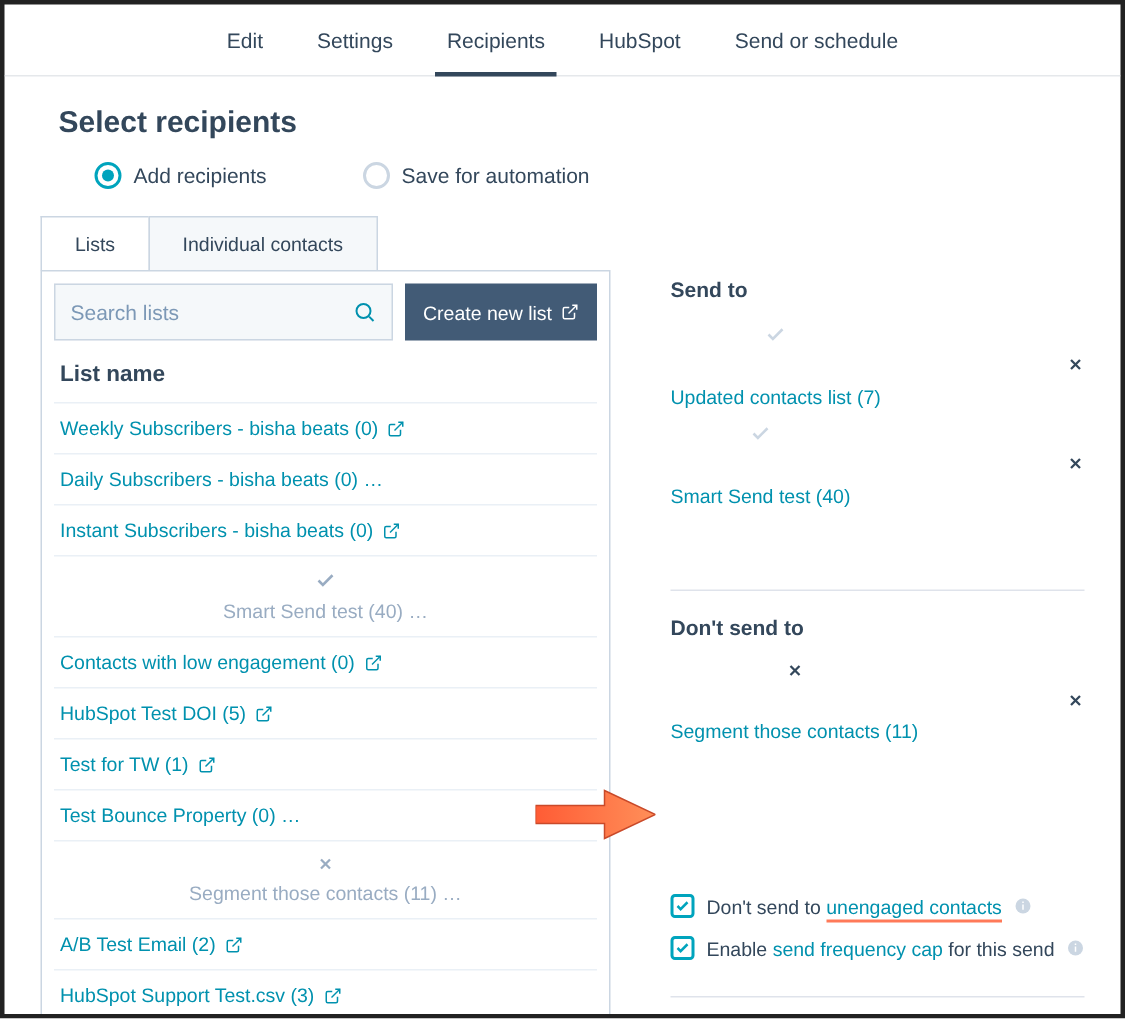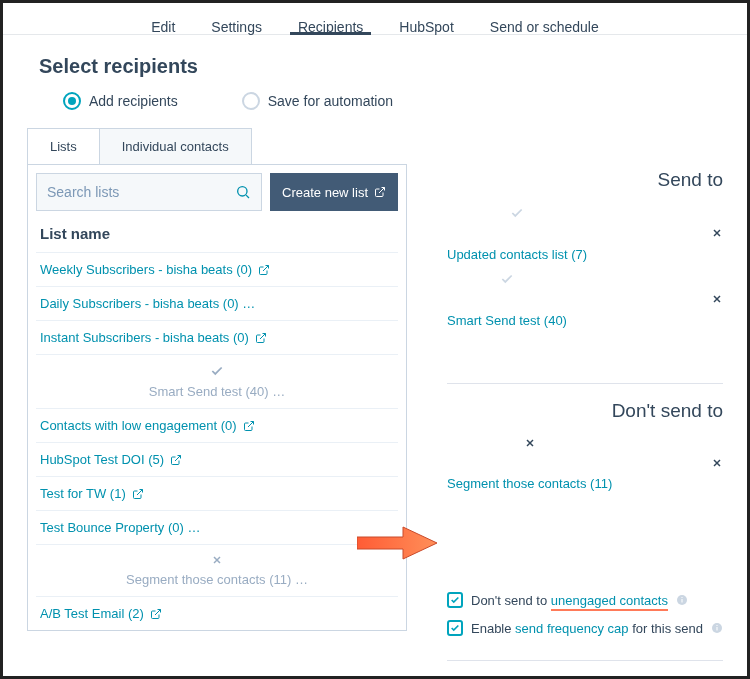--- a/index.html
+++ b/index.html
@@ -15,21 +15,21 @@
     width: 750px;
     height: 679px;
     overflow: hidden;
     position: relative;
     background:#fff;
   }
   .topnav {
     display: flex;
     justify-content: center;
     border-bottom: 1px solid #e5e8eb;
-    height: 32px;
+    height: 48px;
   }
   .topnav-item {
     padding: 16px 18px 0 18px;
     color: #33475b;
     font-size: 14px;
     cursor: pointer;
     position: relative;
   }
   .topnav-item.active::after {
     content: "";
@@ -141,25 +141,24 @@
   }
   .list-item.muted { color:#99acc2;flex-direction:column; }
   .ext-icon { width:12px;height:12px; flex-shrink:0; }
   .check-icon { width:14px;height:14px; flex-shrink:0; }
   .x-icon { width:12px;height:12px; flex-shrink:0; }
   .right-col {
     flex:1;
     padding-top: 4px;
   }
   .section-hdr {
-    font-weight:400;
+    font-weight:700;
     color:#33475b;
     margin: 0 0 10px 0;
-    font-size:19px;
-    text-align:right;
+    font-size:14px;
   }
   .sendrow {
     display:flex;
     align-items:center;
     justify-content:space-between;
     padding: 5px 0;
     color:#0091ae;
     font-size:13px;
   }
   .sendrow .left {display:flex;align-items:center;gap:24px;flex-direction:column;}
@@ -310,20 +309,28 @@
             </div>
             <div class="list-item muted">
               <svg class="x-icon" viewBox="0 0 24 24" fill="none" stroke="#99acc2" stroke-width="3">
                 <line x1="18" y1="6" x2="6" y2="18"></line>
                 <line x1="6" y1="6" x2="18" y2="18"></line>
               </svg>
               <span>Segment those contacts (11) …</span>
             </div>
             <div class="list-item">
               <span>A/B Test Email (2)</span>
+              <svg class="ext-icon" viewBox="0 0 24 24" fill="none" stroke="#0091ae" stroke-width="2">
+                <path d="M18 13v6a2 2 0 0 1-2 2H5a2 2 0 0 1-2-2V8a2 2 0 0 1 2-2h6"></path>
+                <polyline points="15 3 21 3 21 9"></polyline>
+                <line x1="10" y1="14" x2="21" y2="3"></line>
+              </svg>
+            </div>
+            <div class="list-item">
+              <span>HubSpot Support Test.csv (3)</span>
               <svg class="ext-icon" viewBox="0 0 24 24" fill="none" stroke="#0091ae" stroke-width="2">
                 <path d="M18 13v6a2 2 0 0 1-2 2H5a2 2 0 0 1-2-2V8a2 2 0 0 1 2-2h6"></path>
                 <polyline points="15 3 21 3 21 9"></polyline>
                 <line x1="10" y1="14" x2="21" y2="3"></line>
               </svg>
             </div>
           </div>
       </div>
 
       <div class="right-col">

